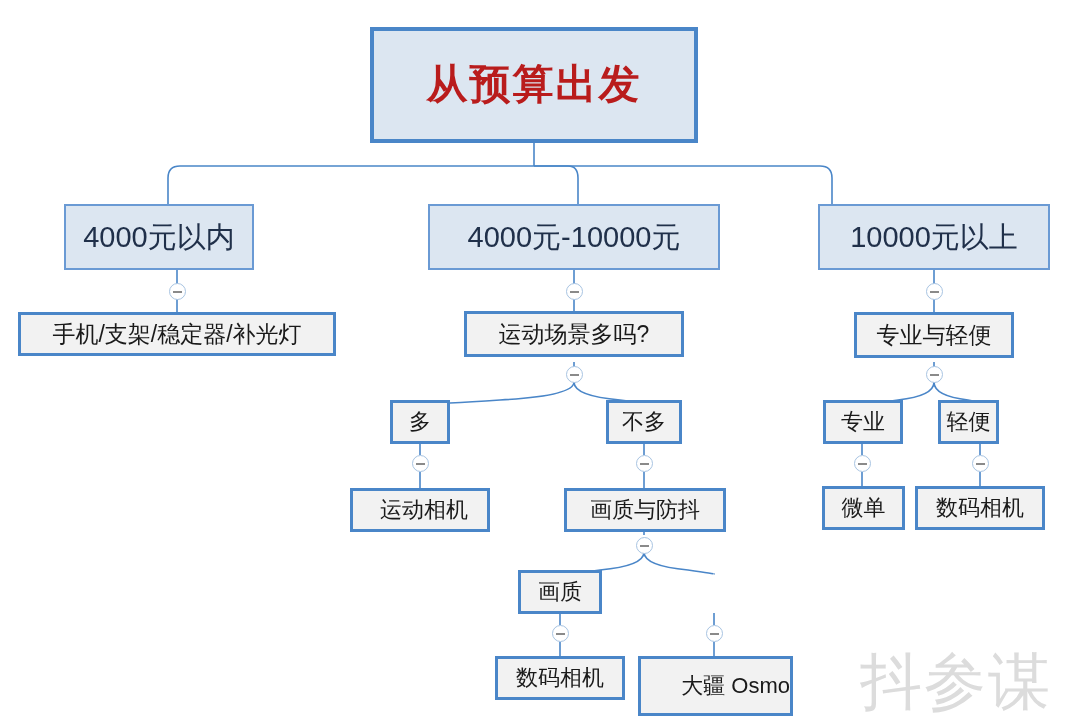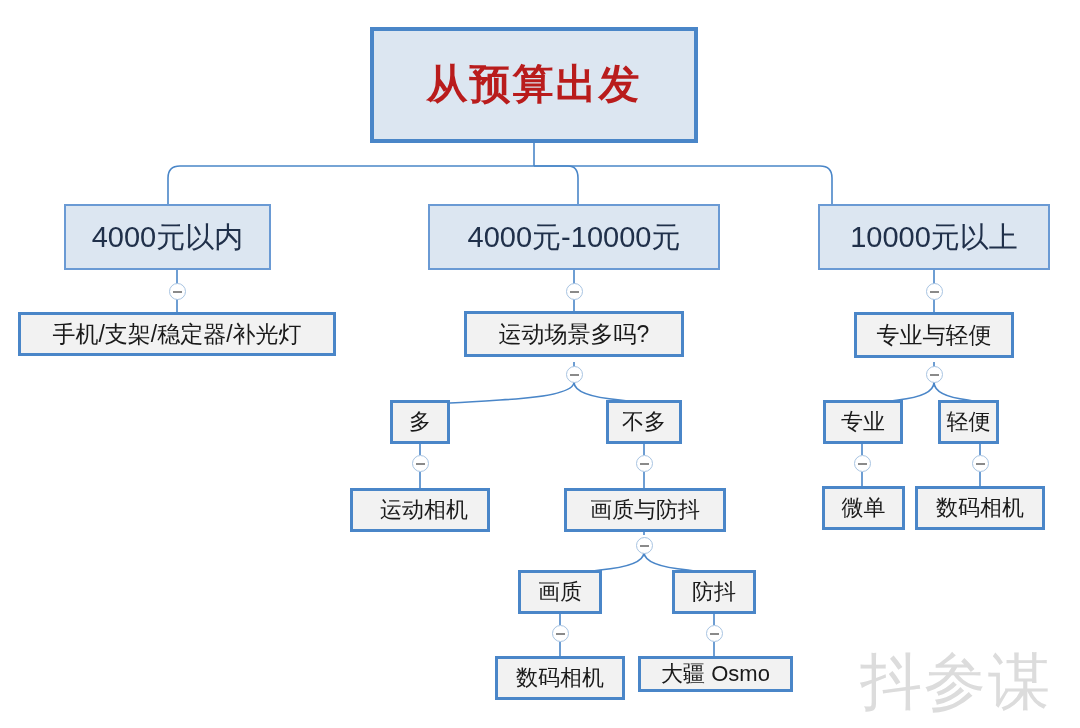--- a/index.html
+++ b/index.html
@@ -146,21 +146,21 @@
 
       <path d="M980,443 L980,455"></path>
       <path d="M980,472 L980,487"></path>
     </g>
   </svg>
 
   <div class="node root" style="left:370px; top:27px; width:328px; height:116px;">
     <span>从预算出发</span>
   </div>
 
-  <div class="node lvl1" style="left:64px; top:204px; width:207px; height:66px;">
+  <div class="node lvl1" style="left:64px; top:204px; width:190px; height:66px;">
     <span>4000元以内</span>
   </div>
   <div class="node lvl1" style="left:428px; top:204px; width:292px; height:66px;">
     <span>4000元-10000元</span>
   </div>
   <div class="node lvl1" style="left:818px; top:204px; width:232px; height:66px;">
     <span>10000元以上</span>
   </div>
 
   <div class="node lvl2" style="left:18px; top:312px; width:318px; height:44px;text-align:right;">
@@ -195,28 +195,25 @@
   <div class="node lvl4" style="left:822px; top:486px; width:83px; height:44px;">
     <span>微单</span>
   </div>
   <div class="node lvl4" style="left:915px; top:486px; width:130px; height:44px;">
     <span>数码相机</span>
   </div>
 
   <div class="node lvl3" style="left:518px; top:570px; width:84px; height:44px;">
     <span>画质</span>
   </div>
-  <div class="node lvl3" style="left:672px; top:570px; width:84px; height:44px;">
-    <span>防抖</span>
-  </div>
 
   <div class="node lvl4" style="left:495px; top:656px; width:130px; height:44px;">
     <span>数码相机</span>
   </div>
-  <div class="node lvl4" style="left:638px; top:656px; width:155px; height:36px;">
+  <div class="node lvl4" style="left:638px; top:656px; width:155px; height:60px;justify-content:flex-end;">
     <span>大疆 Osmo</span>
   </div>
 
   <div class="toggle" style="left:169px; top:283px;"></div>
   <div class="toggle" style="left:566px; top:283px;"></div>
   <div class="toggle" style="left:926px; top:283px;"></div>
   <div class="toggle" style="left:566px; top:366px;"></div>
   <div class="toggle" style="left:926px; top:366px;"></div>
   <div class="toggle" style="left:412px; top:455px;"></div>
   <div class="toggle" style="left:636px; top:455px;"></div>

